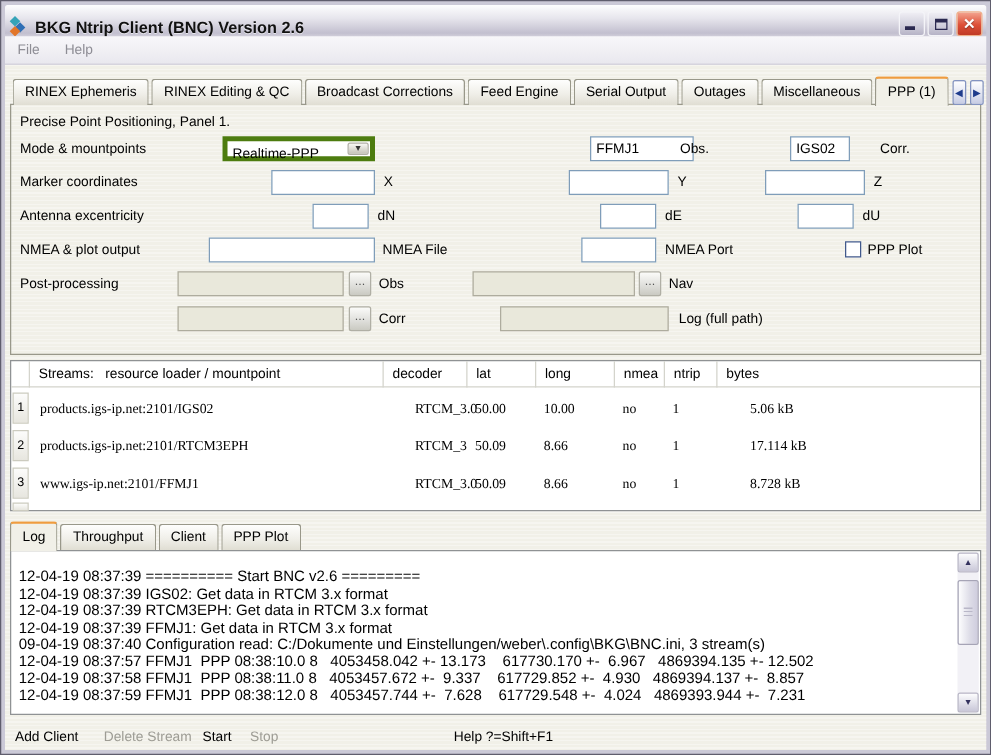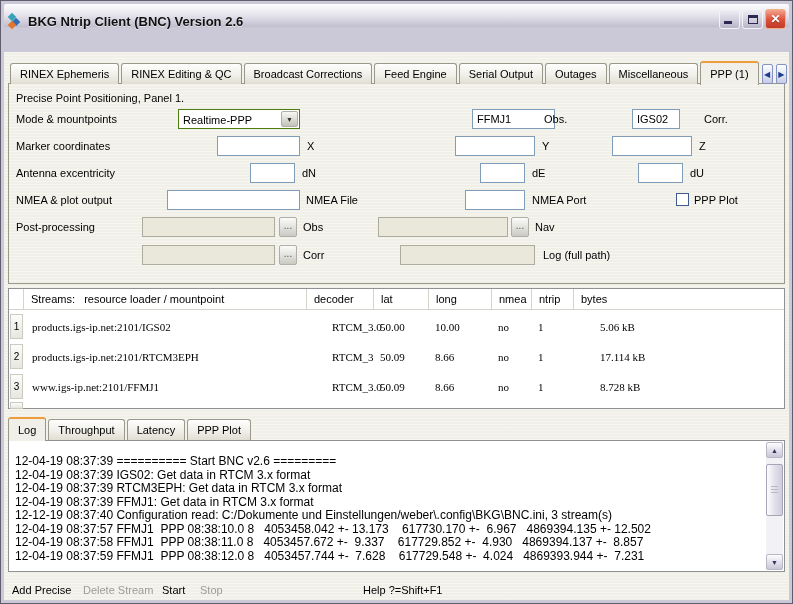--- a/index.html
+++ b/index.html
@@ -49,21 +49,21 @@
     color:#1f3c8c; font-size:8px; display:flex; align-items:center; justify-content:center; }
 
   .tab-pane { position:absolute; left:8px; top:83px; width:777px; height:201px;
     border:1px solid #99988a; z-index:1; }
 
   .lbl { position:absolute; line-height:20px; white-space:nowrap; z-index:2; }
   .gray { color:#9d9c94; }
   .inp { position:absolute; height:20px; border:1px solid #7f9db9; background:#fff;
     padding:0 4px; font:inherit; z-index:2; }
   .inp.dis { background:#e9e8db; border:1px solid #aeac9e; color:#666; }
-  .combo { position:absolute; height:20px; border:1px solid #4d7c0f; background:#fff; z-index:2; }
+  .combo { position:absolute; height:20px; border:4px solid #4d7c0f; background:#fff; z-index:2; }
   .combo-text { position:absolute; left:4px; top:2px; line-height:16px; }
   .combo-arrow { position:absolute; right:1px; top:1px; bottom:1px; width:17px;
     border:1px solid #b0afa5; border-radius:2px; color:#333; font-size:7px;
     background:linear-gradient(#f7f7f4,#d9d8cf 60%,#c4c3b9);
     display:flex; align-items:center; justify-content:center; }
   .browse { position:absolute; width:18px; height:20px; border:1px solid #b0afa5;
     border-radius:2px; background:linear-gradient(#fbfbf9,#dededa 60%,#cacac2);
     color:#555; font-size:10px; line-height:16px; text-align:center; z-index:2; }
   .checkbox { position:absolute; width:13px; height:13px; background:#fff;
     border:1px solid #41598b; z-index:2; }
@@ -121,20 +121,24 @@
       <span class="wbtn sys">
           <span class="minbar"></span>
         </span>
       <span class="wbtn sys">
           <span class="maxbox"></span>
         </span>
       <span class="wbtn close">✕</span>
     </span>
   </div>
 
+  <div class="menubar">
+    <span>File</span>
+    <span>Help</span>
+  </div>
 
   <div class="client"></div>
 
   <div class="tabbar">
     <span class="tab">RINEX Ephemeris</span>
     <span class="tab">RINEX Editing &amp; QC</span>
     <span class="tab">Broadcast Corrections</span>
     <span class="tab">Feed Engine</span>
     <span class="tab">Serial Output</span>
     <span class="tab">Outages</span>
@@ -237,40 +241,40 @@
       <span class="cell c-nmea">no</span>
       <span class="cell c-ntrip">1</span>
       <span class="cell c-bytes">8.728 kB</span>
     </div>
     <span class="vh" style="top:113px;height:7px;line-height:7px"></span>
   </div>
 
   <div class="btabbar">
     <span class="tab active">Log</span>
     <span class="tab">Throughput</span>
-    <span class="tab">Latency</span>
+    <span class="tab">Client</span>
     <span class="tab">PPP Plot</span>
   </div>
 
   <div class="logbox">
     <div class="loglines">
       <div class="logline">12-04-19 08:37:39 ========== Start BNC v2.6 =========</div>
       <div class="logline">12-04-19 08:37:39 IGS02: Get data in RTCM 3.x format</div>
       <div class="logline">12-04-19 08:37:39 RTCM3EPH: Get data in RTCM 3.x format</div>
       <div class="logline">12-04-19 08:37:39 FFMJ1: Get data in RTCM 3.x format</div>
-      <div class="logline">12-12-19 08:37:40 Configuration read: C:/Dokumente und Einstellungen/weber\.config\BKG\BNC.ini, 3 stream(s)</div>
+      <div class="logline">09-04-19 08:37:40 Configuration read: C:/Dokumente und Einstellungen/weber\.config\BKG\BNC.ini, 3 stream(s)</div>
       <div class="logline">12-04-19 08:37:57 FFMJ1  PPP 08:38:10.0 8   4053458.042 +- 13.173    617730.170 +-  6.967   4869394.135 +- 12.502</div>
       <div class="logline">12-04-19 08:37:58 FFMJ1  PPP 08:38:11.0 8   4053457.672 +-  9.337    617729.852 +-  4.930   4869394.137 +-  8.857</div>
       <div class="logline">12-04-19 08:37:59 FFMJ1  PPP 08:38:12.0 8   4053457.744 +-  7.628    617729.548 +-  4.024   4869393.944 +-  7.231</div>
     </div>
     <div class="sbar">
       <span class="sbtn up">▲</span>
       <span class="sthumb"></span>
       <span class="sbtn down">▼</span>
     </div>
   </div>
 
-  <span class="actions" style="left:12px">Add Precise</span>
+  <span class="actions" style="left:12px">Add Client</span>
   <span class="actions gray" style="left:83px">Delete Stream</span>
   <span class="actions" style="left:162px">Start</span>
   <span class="actions gray" style="left:200px">Stop</span>
   <span class="actions" style="left:363px">Help ?=Shift+F1</span>
 </div>
 
 </body></html>

